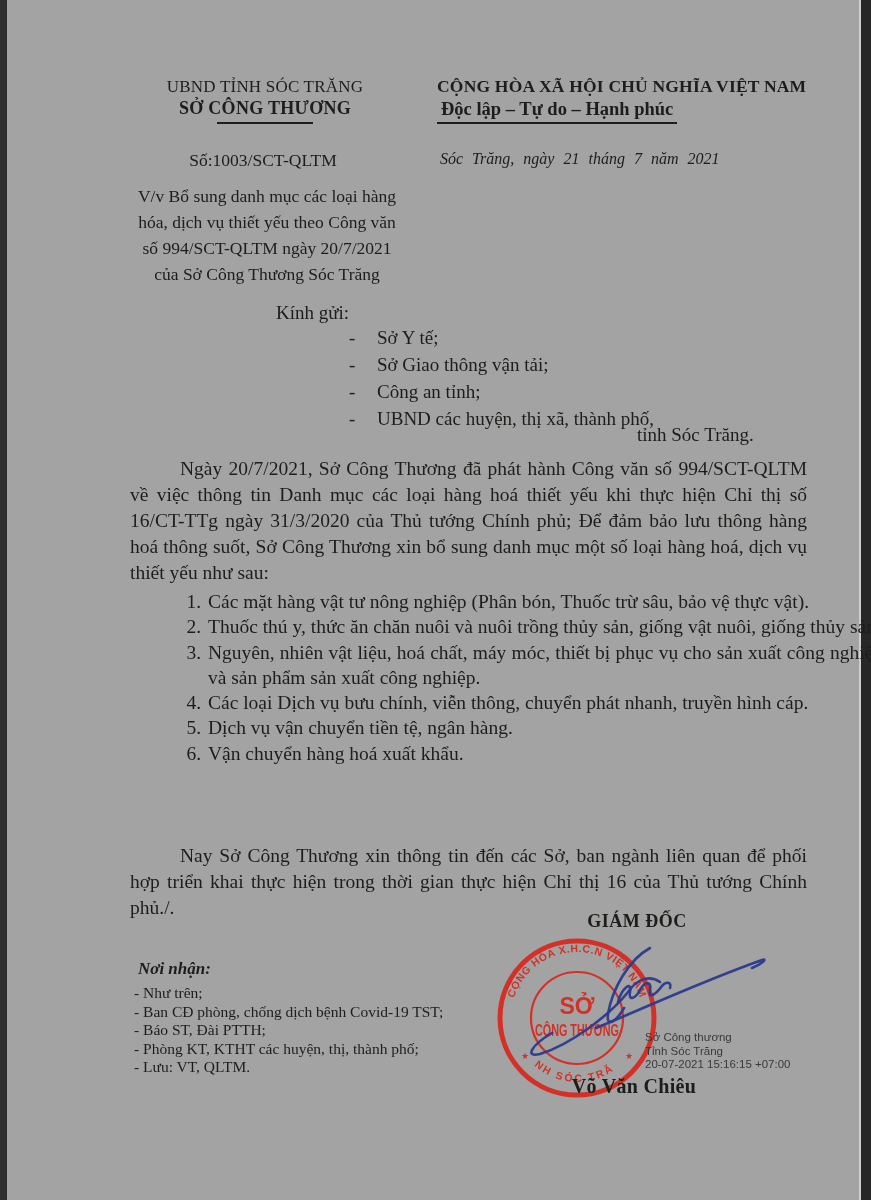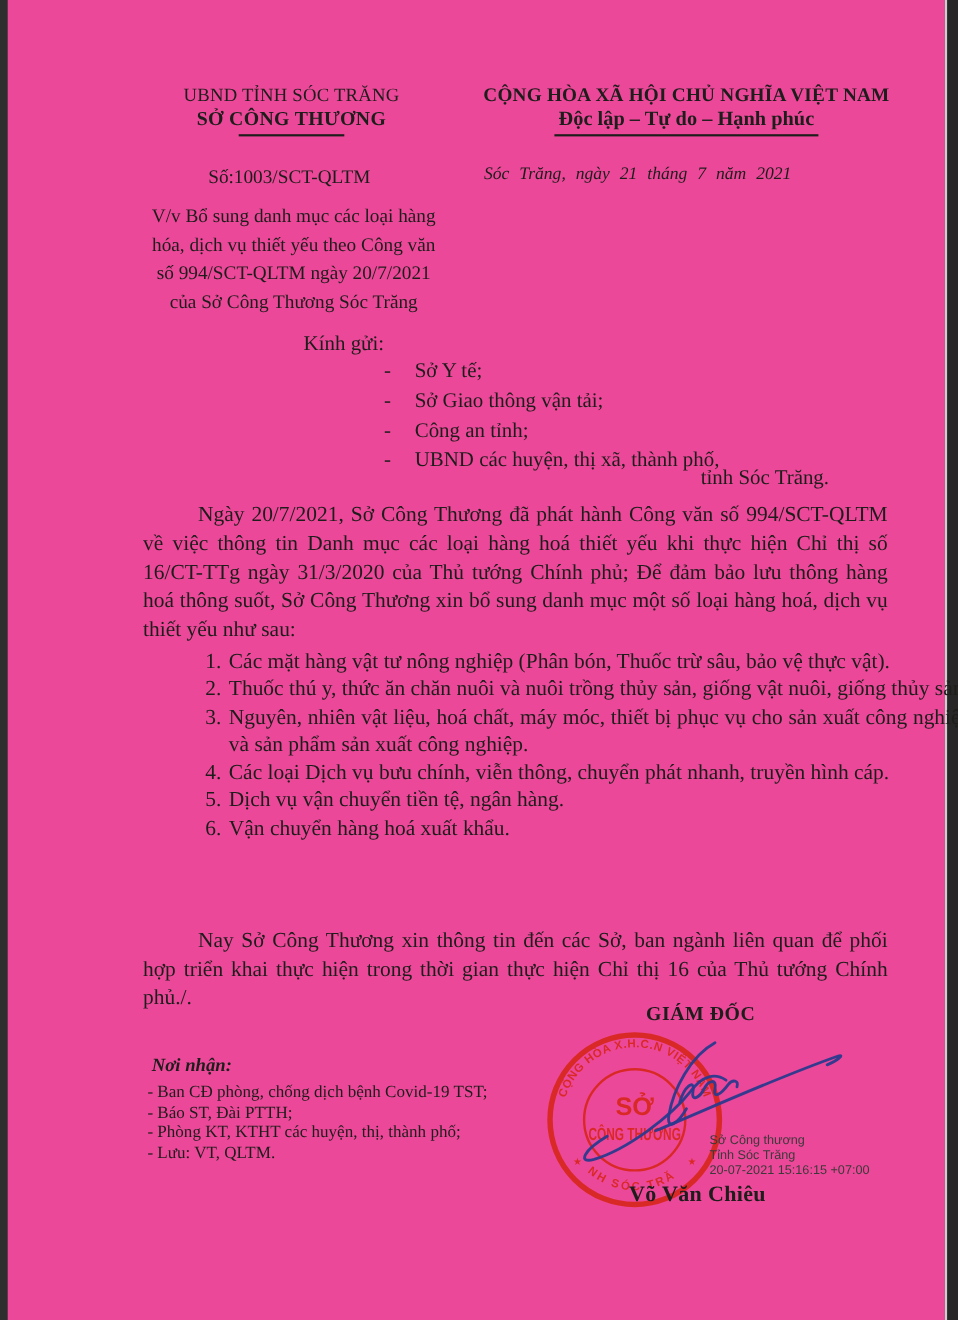--- a/index.html
+++ b/index.html
@@ -1,29 +1,29 @@
 <!DOCTYPE html>
 <html><head>
 <meta charset="utf-8">
 <style>
   html,body{margin:0;padding:0;background:#ffffff;}
   .page{
-    position:relative;width:871px;height:1200px;background:#ec4899;overflow:hidden;
+    position:relative;width:871px;height:1200px;background:#a3a3a3;overflow:hidden;
     font-family:"Liberation Serif","DejaVu Serif",serif;color:#1d1d1b;
   }
   .edge{position:absolute;top:0;height:1200px;}
   .edge-left{left:0;width:7px;background:#2e2e2e;}
   .edge-right{right:0;width:10px;background:#272727;border-left:2px solid #cfcfcf;}
 
   
   .hdr-left{position:absolute;left:95px;top:76px;width:340px;text-align:center;line-height:21px;}
   .hl1{font-size:17px;letter-spacing:.2px;}
   .hl2{font-size:18px;font-weight:bold;letter-spacing:.3px;margin-top:1px;}
   .hl-underline{width:96px;margin:3px auto 0;border-top:2px solid #1d1d1b;}
-  .hdr-right{position:absolute;left:424px;top:76px;width:400px;text-align:center;line-height:21px;}
+  .hdr-right{position:absolute;left:437px;top:76px;width:400px;text-align:left;line-height:21px;}
   .hr1{font-size:17.5px;font-weight:bold;letter-spacing:.2px;}
   .hr2{margin-top:2px;}
   .hr2 span{display:inline-block;font-size:18.5px;font-weight:bold;border-bottom:2px solid #1d1d1b;padding:0 4px 2px;}
 
   .doc-number{position:absolute;left:95px;top:150px;width:336px;text-align:center;font-size:17.5px;}
   .date-line{position:absolute;left:440px;top:150px;width:400px;text-align:left;font-style:italic;font-size:16px;word-spacing:5px;}
 
   .subject{position:absolute;left:97px;top:183px;width:340px;text-align:center;font-size:17.5px;line-height:26px;}
 
   .kinh-gui{position:absolute;left:276px;top:302px;font-size:19px;}
@@ -123,20 +123,21 @@
     <li>Các loại Dịch vụ bưu chính, viễn thông, chuyển phát nhanh, truyền hình cáp.</li>
     <li>Dịch vụ vận chuyển tiền tệ, ngân hàng.</li>
     <li>Vận chuyển hàng hoá xuất khẩu.</li>
   </ol>
 
   <p class="para para2">Nay Sở Công Thương xin thông tin đến các Sở, ban ngành liên quan để phối hợp triển khai thực hiện trong thời gian thực hiện Chỉ thị 16 của Thủ tướng Chính phủ./.</p>
 
   <div class="noinhan">
     <div class="nn-title">Nơi nhận:</div>
     <div class="nn-lines">
+      <div>- Như trên;</div>
       <div>- Ban CĐ phòng, chống dịch bệnh Covid-19 TST;</div>
       <div>- Báo ST, Đài PTTH;</div>
       <div>- Phòng KT, KTHT các huyện, thị, thành phố;</div>
       <div>- Lưu: VT, QLTM.</div>
     </div>
   </div>
 
   <div class="giamdoc">GIÁM ĐỐC</div>
 
   <svg class="stamp" viewBox="0 0 170 170" xmlns="http://www.w3.org/2000/svg">

